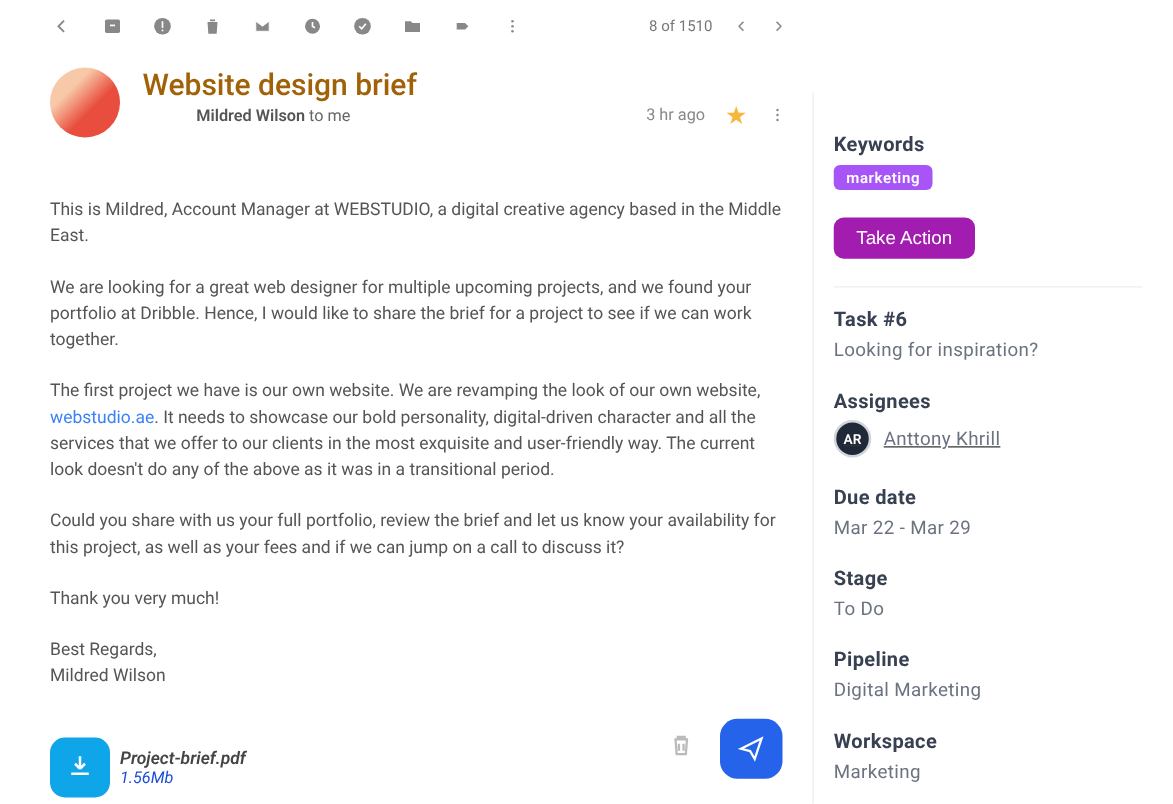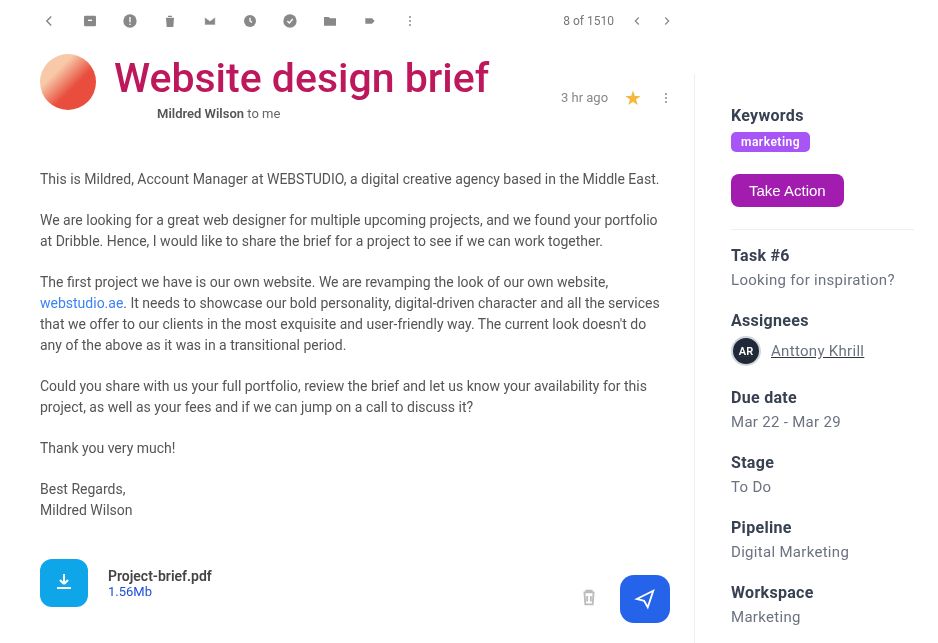--- a/index.html
+++ b/index.html
@@ -54,23 +54,23 @@
     }
     .avatar {
       width: 56px;
       height: 56px;
       border-radius: 50%;
       background: linear-gradient(135deg, #f8c9a8 30%, #e84d3d 60%);
       flex-shrink: 0;
     }
     .header-text { flex: 1; }
     .subject {
-      font-size: 41px;
+      font-size: 24px;
       font-weight: 500;
-      color: #be185d;
+      color: #a16207;
       margin-bottom: 4px;
     }
     .from-line {
       font-size: 13px;
       color: #666;
       padding-left: 43px;
     }
     .from-name { font-weight: 600; color: #555; }
     .header-meta {
       display: flex;
@@ -85,22 +85,23 @@
       font-size: 14px;
       line-height: 1.5;
       color: #555;
       max-width: 620px;
     }
     .body p { margin-bottom: 20px; }
     .body a { color: #3b82f6; text-decoration: none; }
     .attachment {
       display: flex;
       align-items: center;
-      gap: 20px;
+      gap: 8px;
       margin-top: 38px;
+      font-style: italic;
     }
     .attach-icon {
       width: 48px;
       height: 48px;
       background: #0ea5e9;
       border-radius: 12px;
       display: flex;
       align-items: center;
       justify-content: center;
       color: #fff;
@@ -120,23 +121,23 @@
       width: 50px;
       height: 48px;
       border-radius: 14px;
       background: #2563eb;
       display: flex;
       align-items: center;
       justify-content: center;
       cursor: pointer;
     }
     .sidebar {
-      width: 244px;
+      width: 288px;
       border-left: 1px solid #eee;
-      padding: 32px 24px 0 36px;
+      padding: 32px 24px 0 16px;
       margin-top: 74px;
       overflow: hidden;
     }
     .side-sec { margin-bottom: 22px; }
     .side-title {
       font-size: 16px;
       font-weight: 700;
       color: #374151;
       margin-bottom: 6px;
       letter-spacing: 0.3px;

